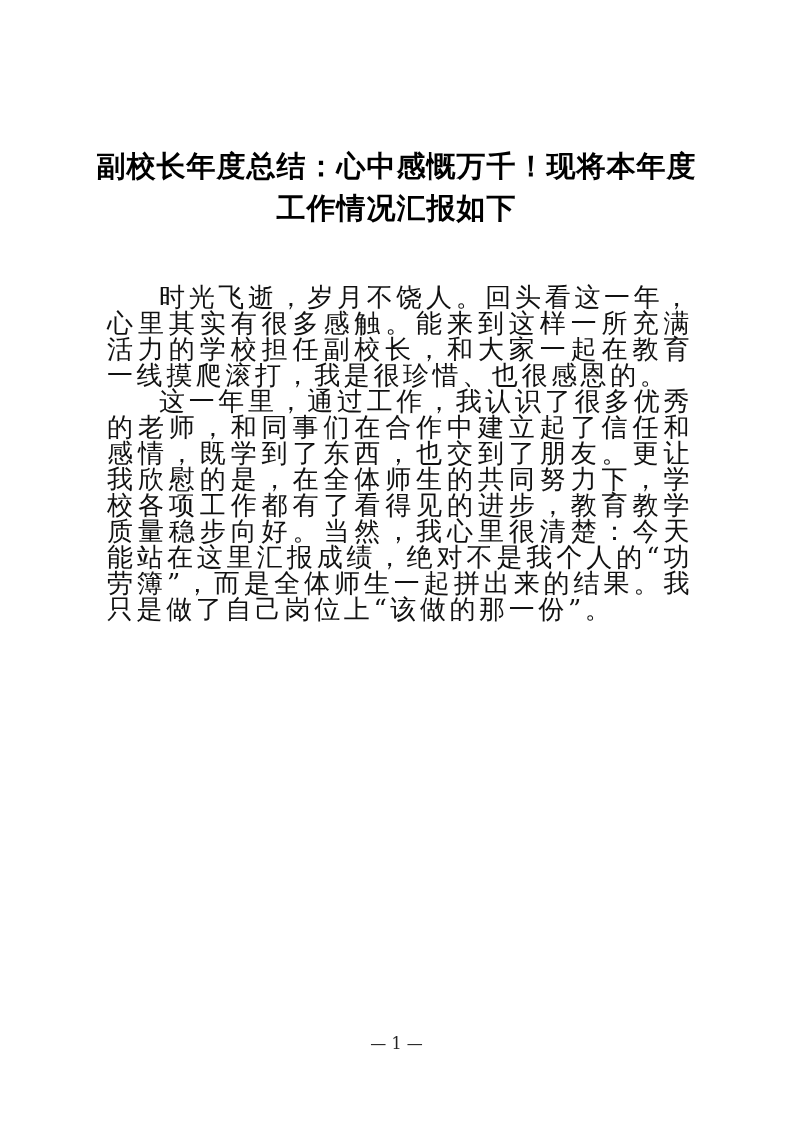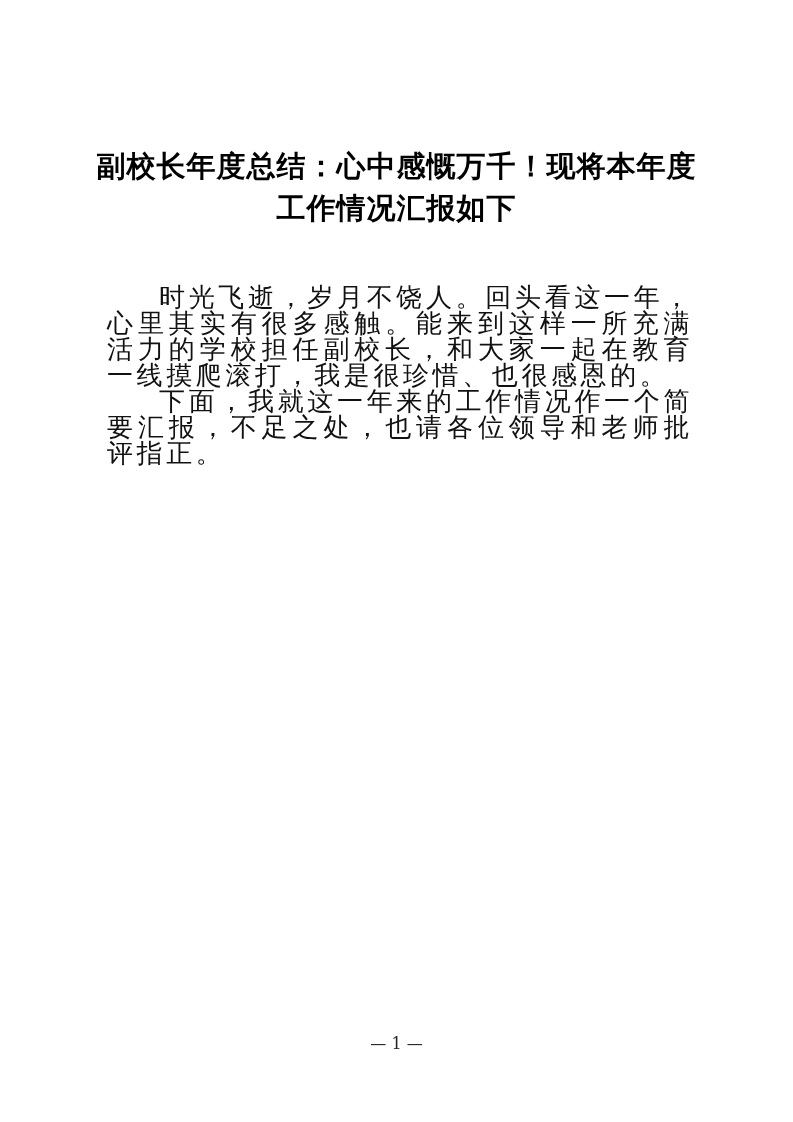--- a/index.html
+++ b/index.html
@@ -18,17 +18,17 @@
             font-size: 16px; color: #222; }
 </style>
 </head>
 <body>
 
 <div class="page">
   <div class="title">副校长年度总结：心中感慨万千！现将本年度工作情况汇报如下</div>
 
   <div class="body">
     <p class="indent">时光飞逝，岁月不饶人。回头看这一年，心里其实有很多感触。能来到这样一所充满活力的学校担任副校长，和大家一起在教育一线摸爬滚打，我是很珍惜、也很感恩的。</p>
-    <p class="indent">下面，我就这一年来的工作情况作一个简要汇报，不足之处，也请各位领导和老师批评指正。</p>
+    <p class="indent">这一年里，通过工作，我认识了很多优秀的老师，和同事们在合作中建立起了信任和感情，既学到了东西，也交到了朋友。更让我欣慰的是，在全体师生的共同努力下，学校各项工作都有了看得见的进步，教育教学质量稳步向好。当然，我心里很清楚：今天能站在这里汇报成绩，绝对不是我个人的“功劳簿”，而是全体师生一起拼出来的结果。我只是做了自己岗位上“该做的那一份”。</p>
   </div>
 
   <div class="footer">— 1 —</div>
 </div>
 
 </body></html>

